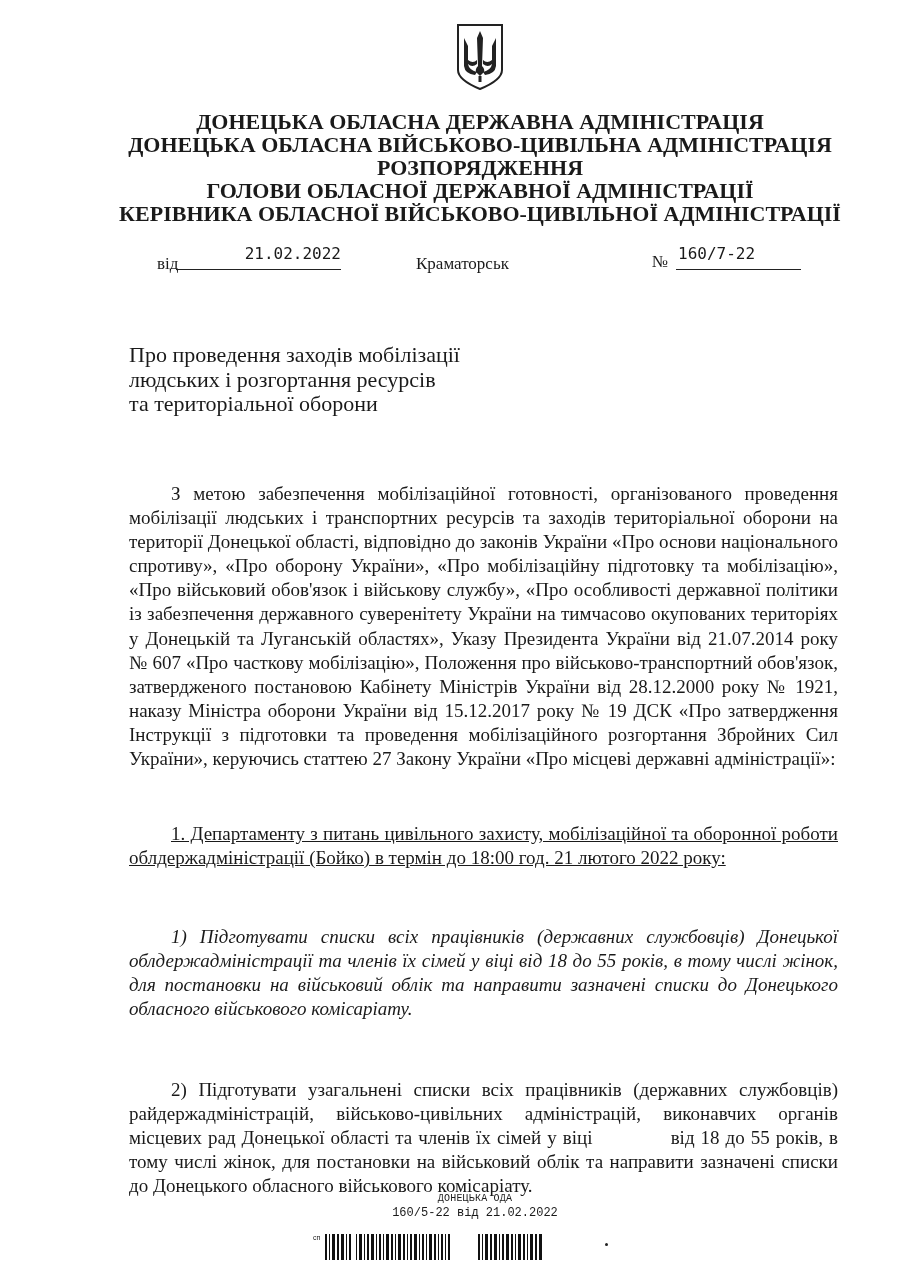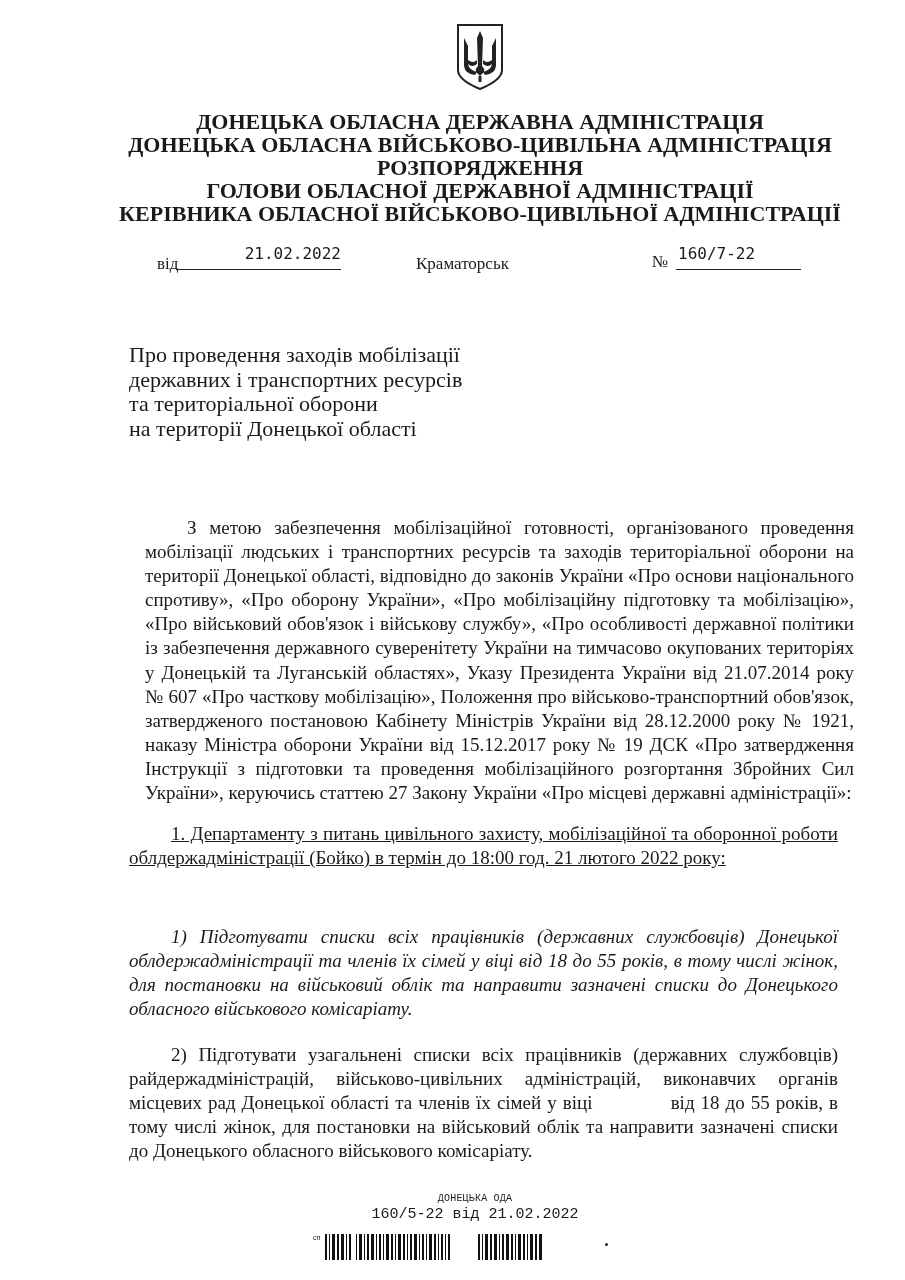--- a/index.html
+++ b/index.html
@@ -14,27 +14,27 @@
     .meta { position: absolute; top: 244px; left: 0; width: 905px; height: 32px; font-size: 17px; }
     .meta .from { position: absolute; left: 150px; top: 10px; margin-left: 7px; }
     .meta .from-val { position: absolute; left: 176px; top: 0; width: 165px; border-bottom: 1.5px solid #222; height: 26px; font-family: "DejaVu Sans Mono", "Liberation Mono", monospace; font-size: 16px; padding-left: 6px; box-sizing: border-box; text-align: right; }
     .meta .city { position: absolute; left: 416px; top: 10px; }
     .meta .num-sign { position: absolute; left: 652px; top: 8px; }
     .meta .num-val { position: absolute; left: 676px; top: 0; width: 125px; border-bottom: 1.5px solid #222; height: 26px; font-family: "DejaVu Sans Mono", "Liberation Mono", monospace; font-size: 16px; padding-left: 2px; box-sizing: border-box; }
     .subject { position: absolute; left: 129px; top: 343px; font-size: 22px; line-height: 24.5px; }
     .subject div { white-space: nowrap; }
     .body-text { position: absolute; left: 129px; width: 709px; font-size: 19px; line-height: 24.1px; text-align: justify; }
     .body-text p { margin: 0; text-indent: 42px; }
-    .p-intro { top: 516px; margin-left: 16px; }
+    .p-intro { top: 482px; }
     .p-1 { top: 822px; text-decoration: underline; }
     .p-1a { top: 925px; font-style: italic; }
-    .p-1b { top: 1043px; font-family: Liberation Serif, serif; }
+    .p-1b { top: 1078px; font-family: Liberation Serif, serif; }
     .stamp { position: absolute; left: 310px; top: 1193px; width: 300px; text-align: center; font-family: Liberation Mono, monospace; }
     .stamp .org { font-size: 10px; letter-spacing: 0.2px; margin-left: 30px; }
-    .stamp .reg { font-size: 15px; margin-top: 2px; margin-left: 30px; }
+    .stamp .reg { font-size: 12px; margin-top: 2px; margin-left: 30px; }
     .barcode { position: absolute; left: 313px; top: 1232px; width: 290px; height: 30px; }
     .dot { position: absolute; left: 605px; top: 1243px; width: 3px; height: 3px; background: #222; border-radius: 50%; }
   </style>
 </head>
 <body>
 
 <svg class="emblem" viewBox="0 0 50 70">
   <path d="M3 3 H47 V48 Q47 58 25 67 Q3 58 3 48 Z" fill="none" stroke="#222" stroke-width="2"></path>
   <path d="M25 9 L22 16 L23 44 Q20 47 21 50 L25 54 L29 50 Q30 47 27 44 L28 16 Z" fill="#222"></path>
   <path d="M9 16 L9 44 Q10 52 20 53 L22 50 Q14 48 13 42 L13 24 Z" fill="#222"></path>
@@ -55,23 +55,22 @@
 <div class="meta">
   <span class="from">від</span>
   <span class="from-val">21.02.2022</span>
   <span class="city">Краматорськ</span>
   <span class="num-sign">№</span>
   <span class="num-val">160/7-22</span>
 </div>
 
 <div class="subject">
   <div>Про проведення заходів мобілізації</div>
-  <div>державних і транспортних ресурсів</div>
+  <div>людських і розгортання ресурсів</div>
   <div>та територіальної оборони</div>
-  <div>на території Донецької області</div>
 </div>
 
 <div class="body-text p-intro">
   <p>З метою забезпечення мобілізаційної готовності, організованого проведення мобілізації людських і транспортних ресурсів та заходів територіальної оборони на території Донецької області, відповідно до законів України «Про основи національного спротиву», «Про оборону України», «Про мобілізаційну підготовку та мобілізацію», «Про військовий обов'язок і військову службу», «Про особливості державної політики із забезпечення державного суверенітету України на тимчасово окупованих територіях у Донецькій та Луганській областях», Указу Президента України від 21.07.2014 року № 607 «Про часткову мобілізацію», Положення про військово-транспортний обов'язок, затвердженого постановою Кабінету Міністрів України від 28.12.2000 року № 1921, наказу Міністра оборони України від 15.12.2017 року № 19 ДСК «Про затвердження Інструкції з підготовки та проведення мобілізаційного розгортання Збройних Сил України», керуючись статтею 27 Закону України «Про місцеві державні адміністрації»:</p>
 </div>
 
 <div class="body-text p-1">
   <p>1. Департаменту з питань цивільного захисту, мобілізаційної та оборонної роботи облдержадміністрації (Бойко) в термін до 18:00 год. 21 лютого 2022 року:</p>
 </div>
 

